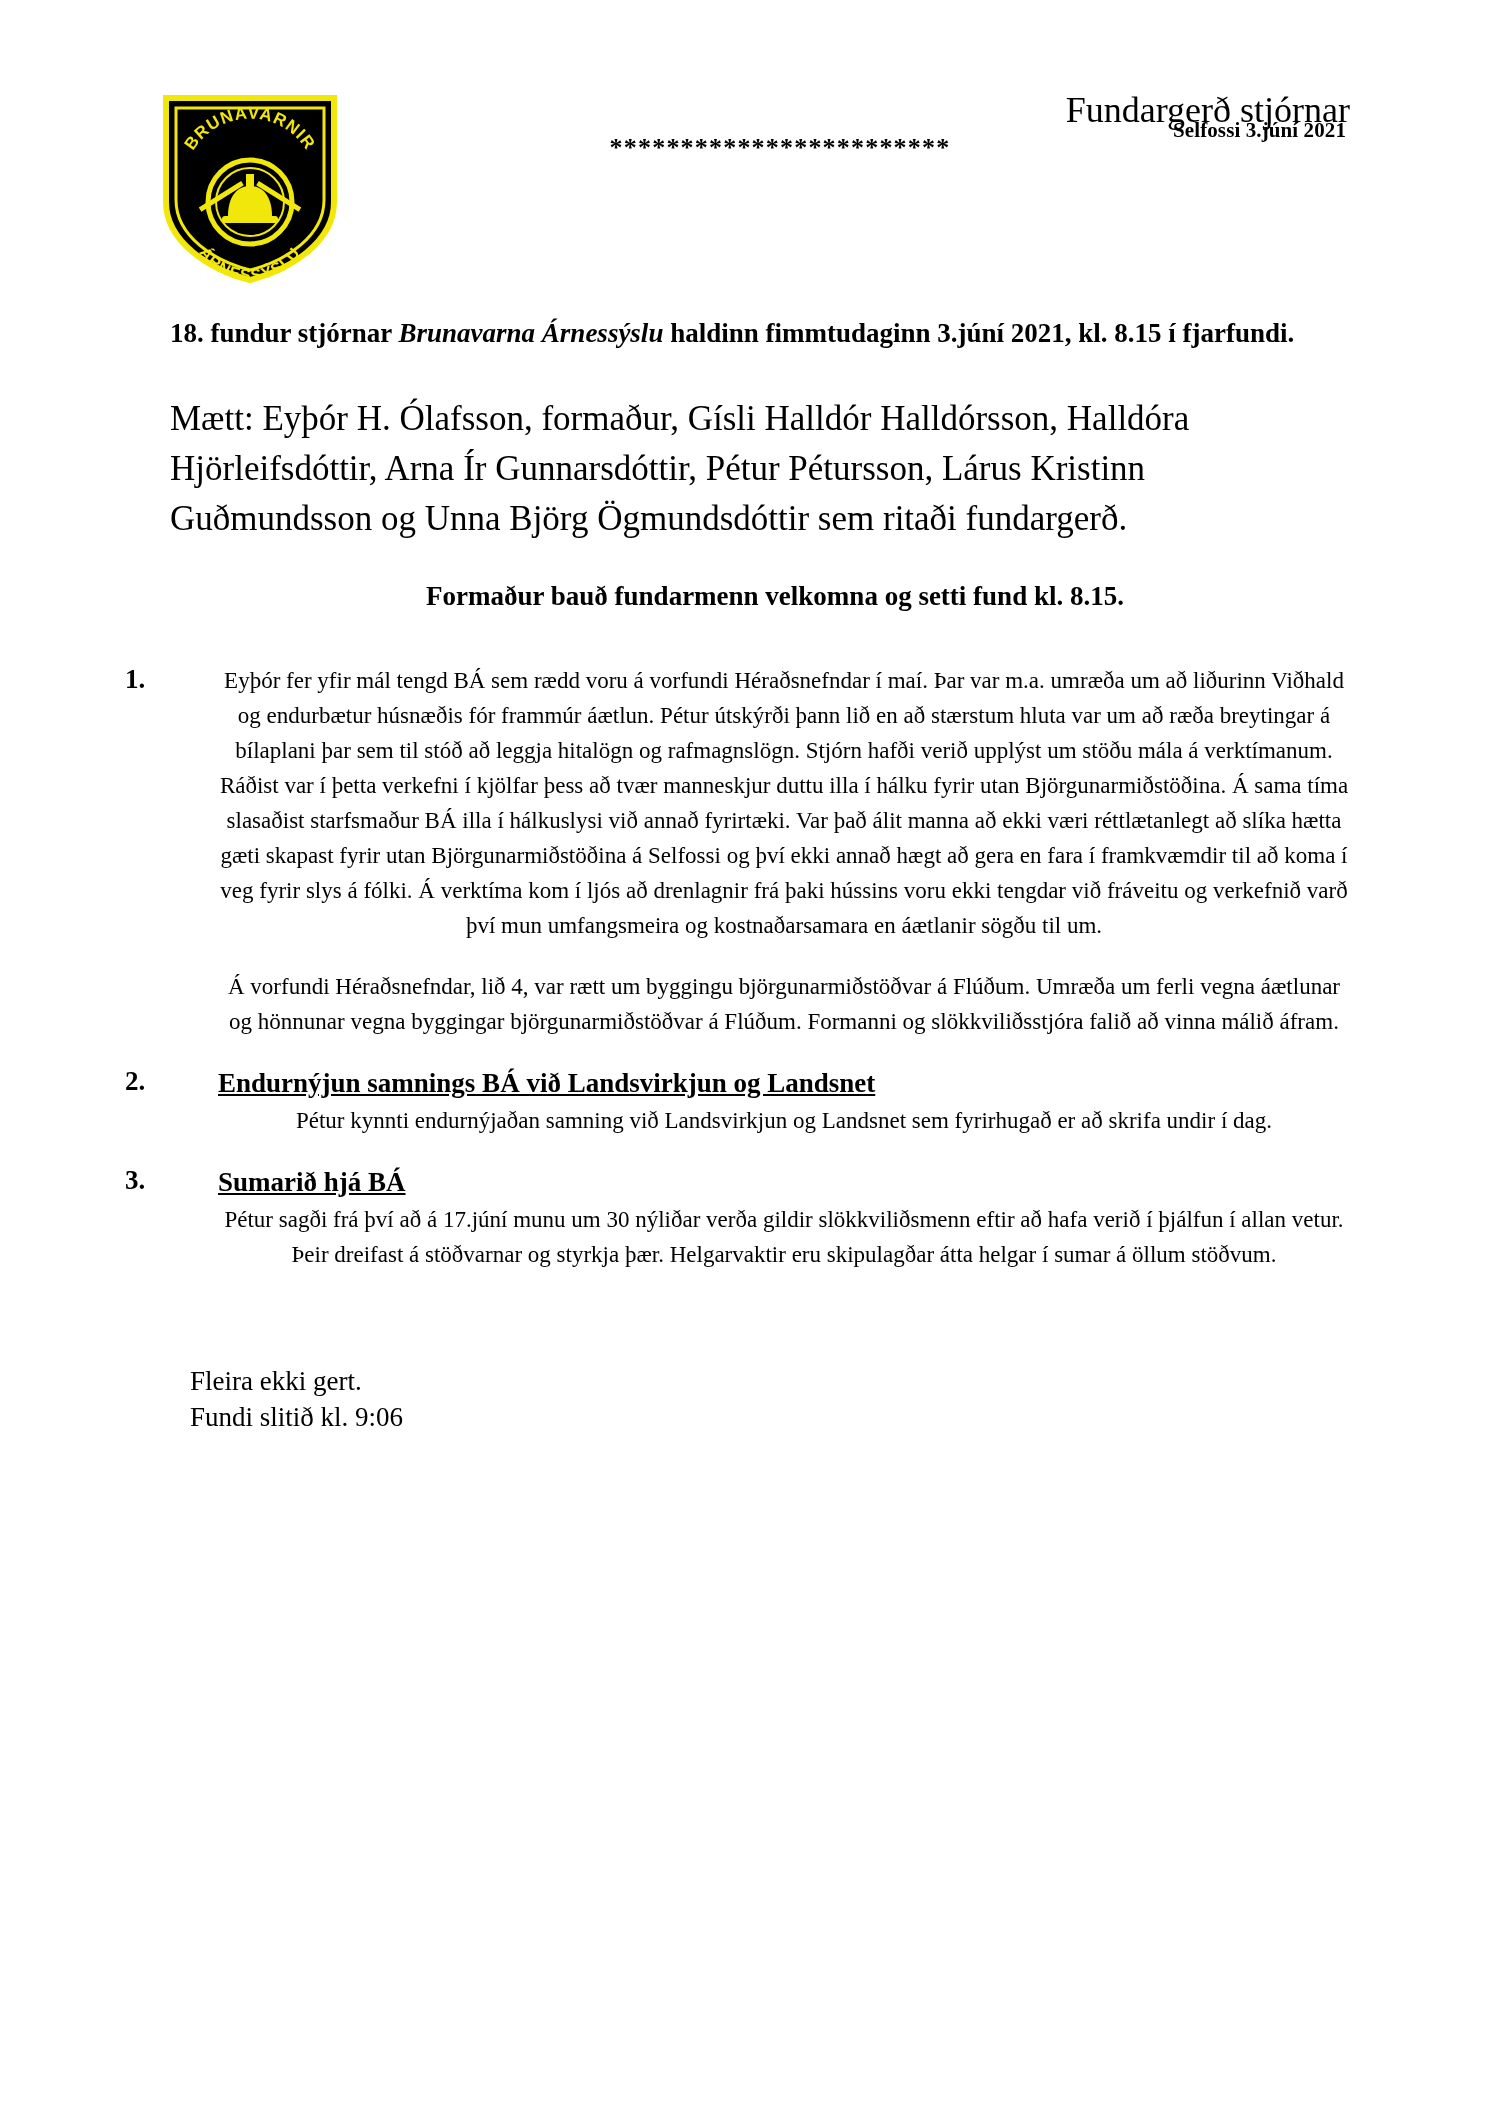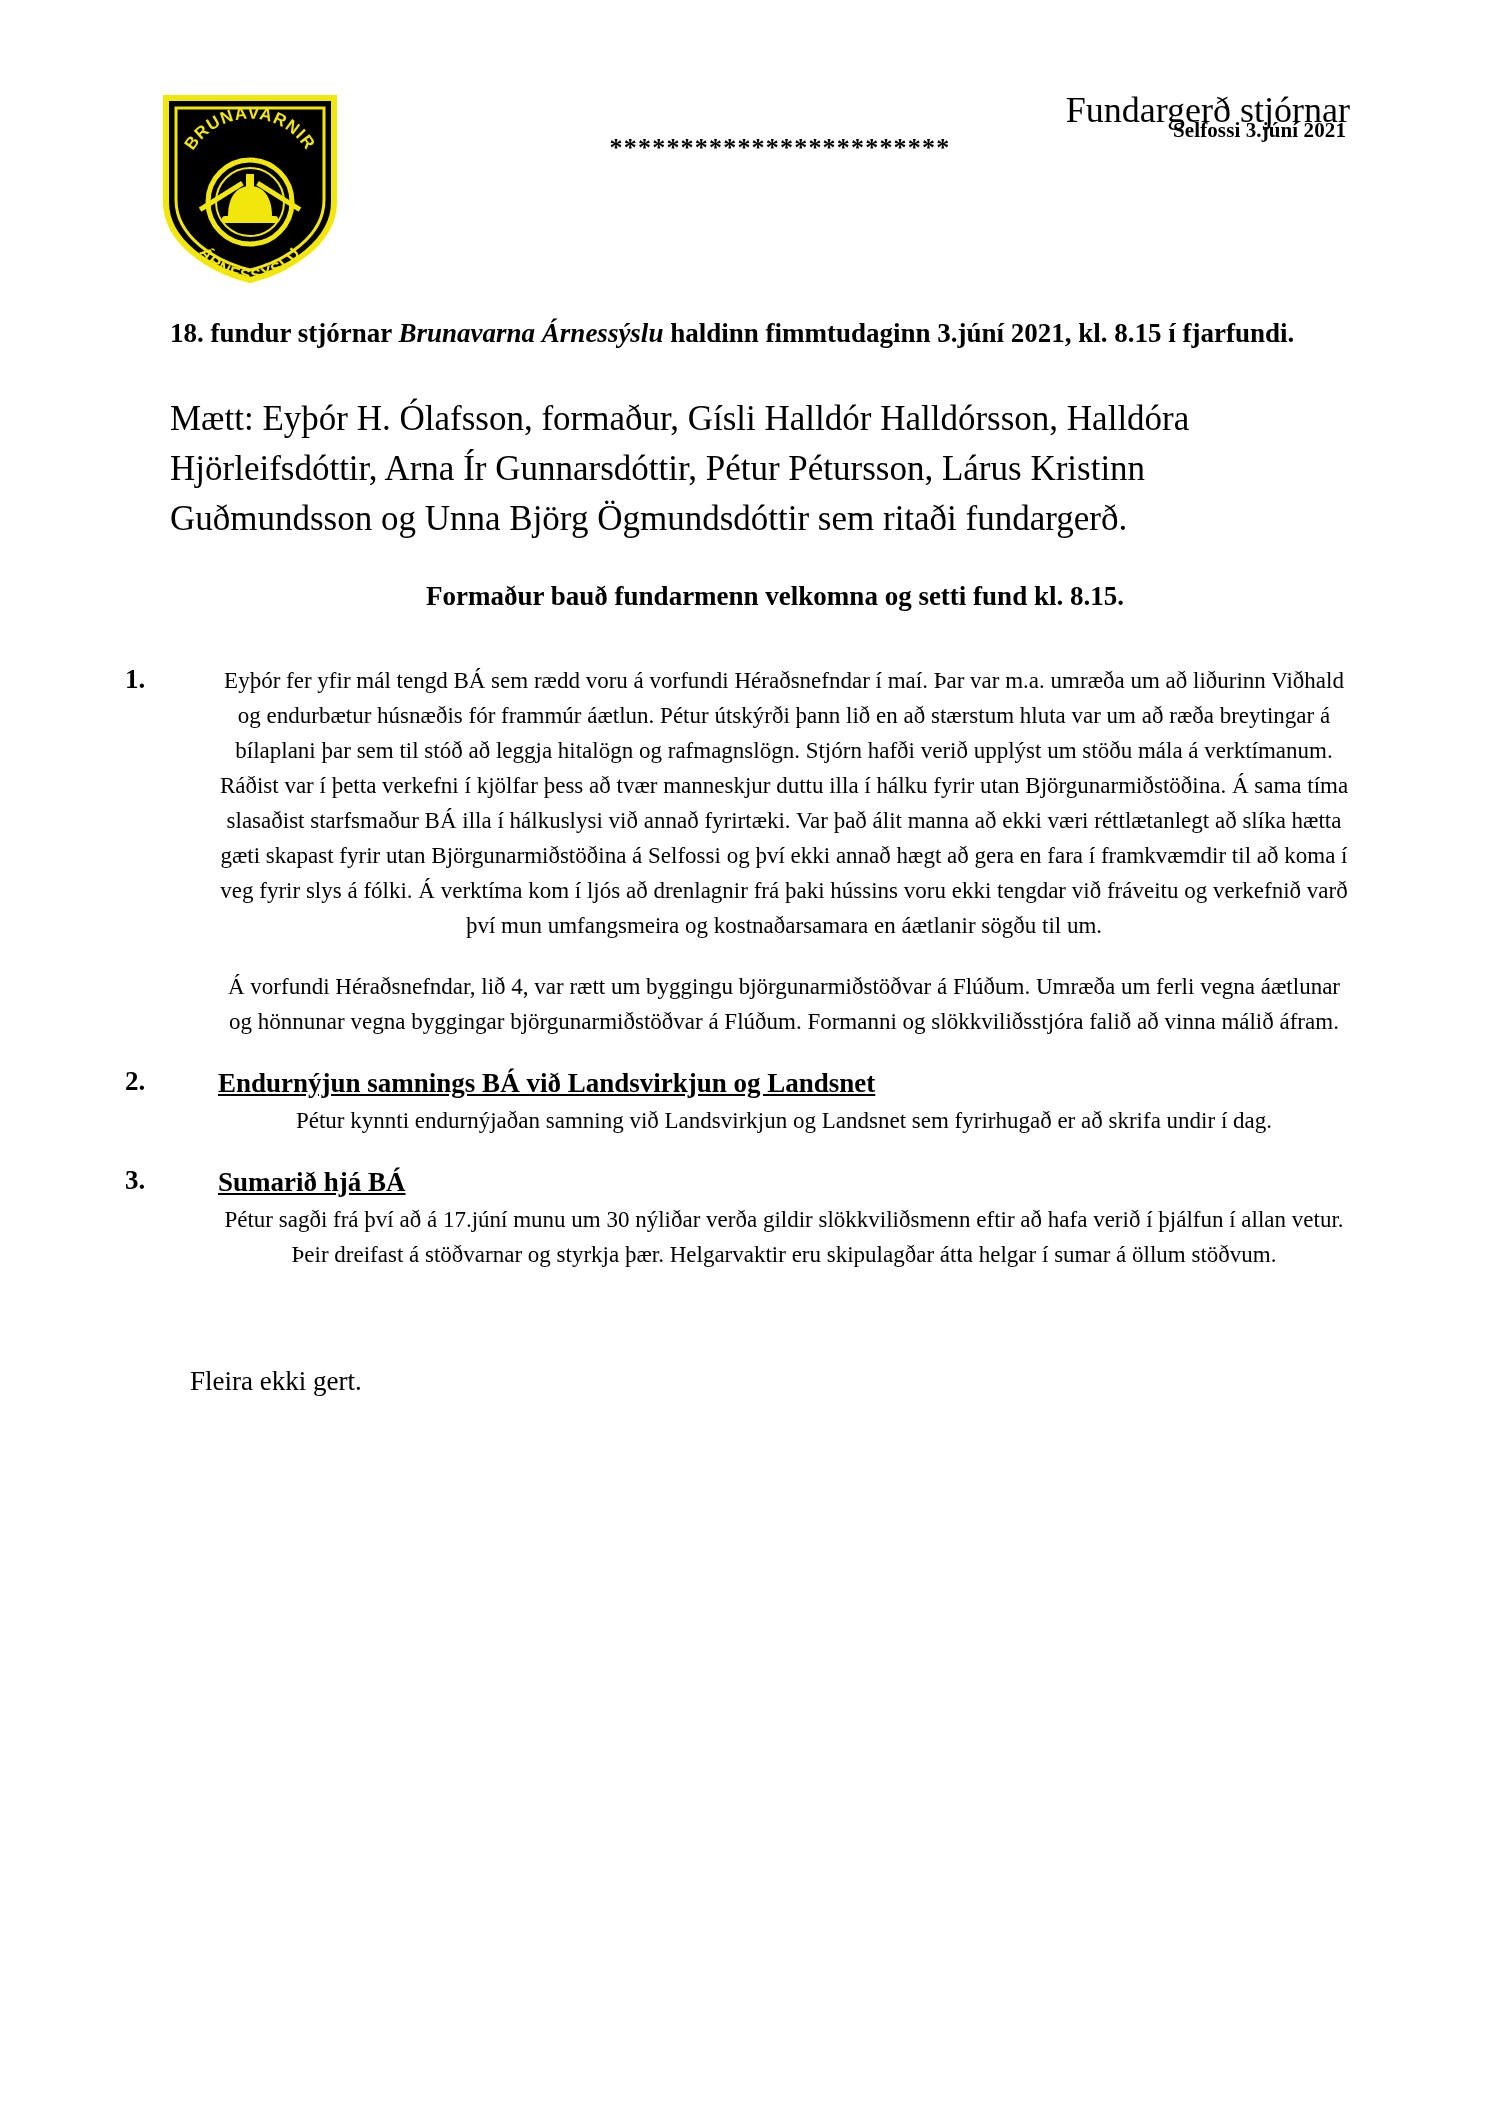--- a/index.html
+++ b/index.html
@@ -190,15 +190,16 @@
     <div class="item">
       <div class="item-num">3.</div>
       <div class="item-heading">Sumarið hjá BÁ</div>
       <div class="item-body">Pétur sagði frá því að á 17.júní munu um 30 nýliðar verða gildir slökkviliðsmenn eftir að hafa verið í þjálfun í allan vetur. Þeir dreifast á stöðvarnar og styrkja þær. Helgarvaktir eru skipulagðar átta helgar í sumar á öllum stöðvum.</div>
     </div>
 
   </div>
 
   <div class="footer">
     <div>Fleira ekki gert.</div>
+    <div>Fundi slitið kl. 9:06</div>
   </div>
 
 </div>
 
 </body></html>

